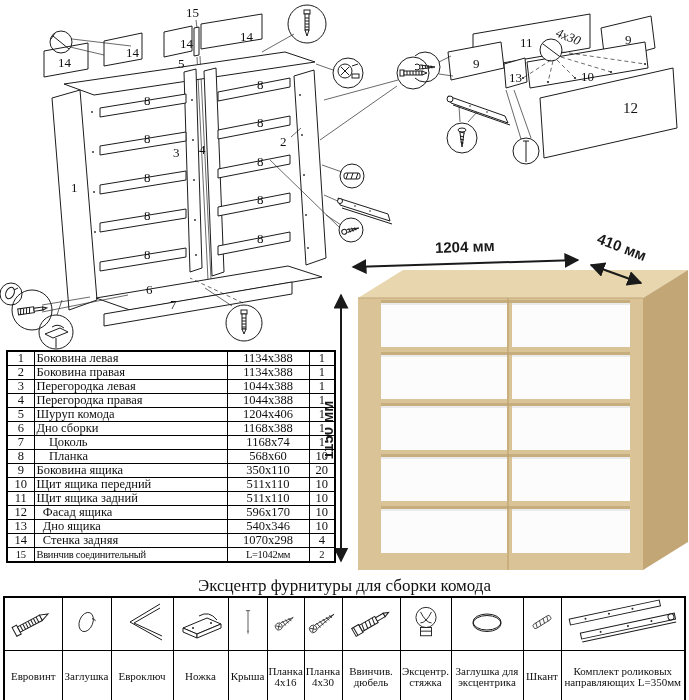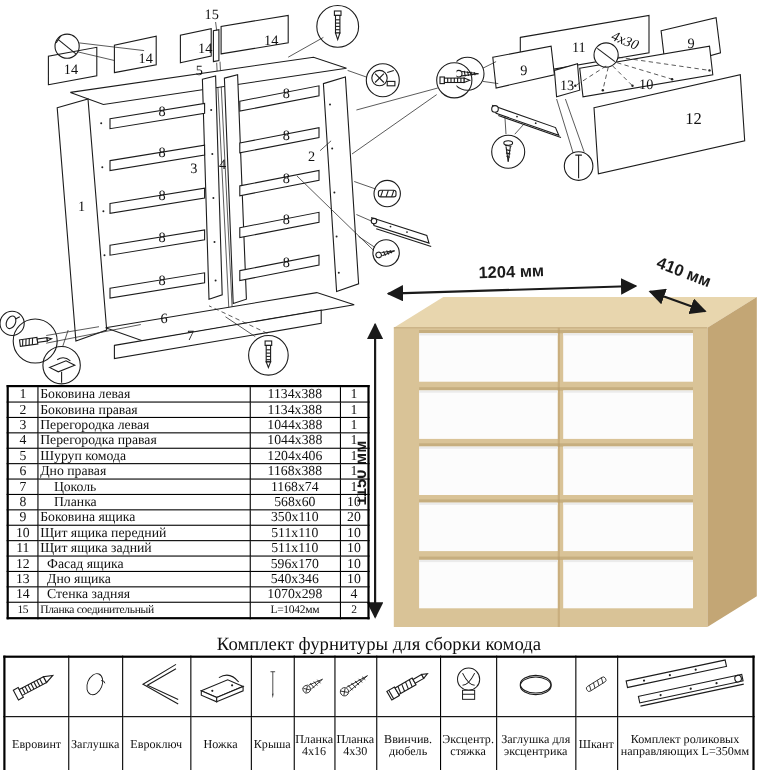--- a/index.html
+++ b/index.html
@@ -438,21 +438,21 @@
           <td class="c">1</td>
         </tr>
       <tr>
           <td class="c">5</td>
           <td class="name">Шуруп комода</td>
           <td class="c">1204x406</td>
           <td class="c">1</td>
         </tr>
       <tr>
           <td class="c">6</td>
-          <td class="name">Дно правая</td>
+          <td class="name">Дно сборки</td>
           <td class="c">1168x388</td>
           <td class="c">1</td>
         </tr>
       <tr>
           <td class="c">7</td>
           <td class="name">&nbsp;&nbsp;&nbsp;&nbsp;Цоколь</td>
           <td class="c">1168x74</td>
           <td class="c">1</td>
         </tr>
       <tr>
@@ -492,28 +492,28 @@
           <td class="c">10</td>
         </tr>
       <tr>
           <td class="c">14</td>
           <td class="name">&nbsp;&nbsp;Стенка задняя</td>
           <td class="c">1070x298</td>
           <td class="c">4</td>
         </tr>
       <tr class="condensed">
           <td class="c">15</td>
-          <td class="name">Планка соединительный</td>
+          <td class="name">Ввинчив соединительный</td>
           <td class="c">L=1042мм</td>
           <td class="c">2</td>
         </tr>
     </tbody>
   </table>
 
-  <div class="hw-title abs" style="left:0;top:576px">Комплект фурнитуры для сборки комода</div>
+  <div class="hw-title abs" style="left:0;top:576px">Эксцентр фурнитуры для сборки комода</div>
 
   <table class="hw abs" style="left:3px;top:596px">
     <colgroup>
       <col style="width:58px">
         <col style="width:49px">
         <col style="width:62px">
         <col style="width:55px">
       <col style="width:39px">
         <col style="width:37px">
         <col style="width:38px">

